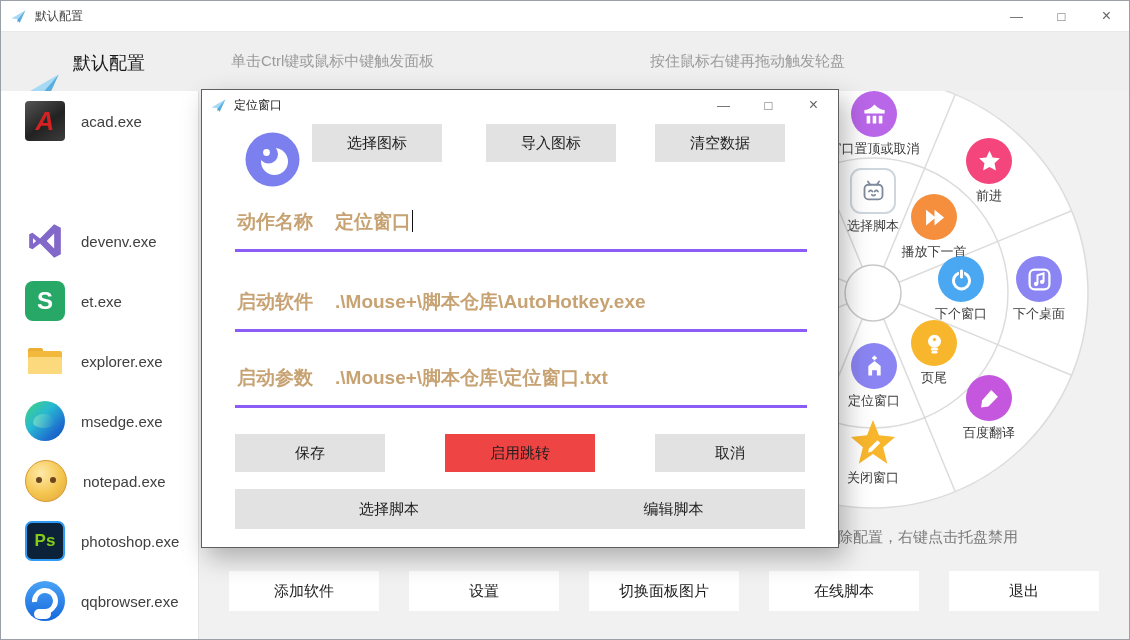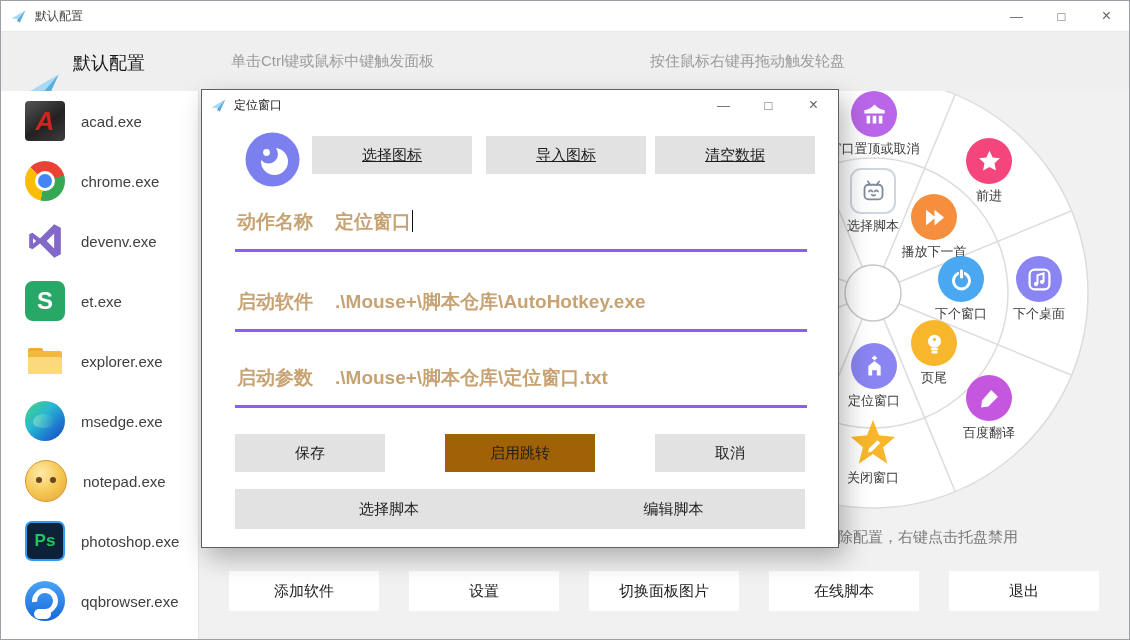--- a/index.html
+++ b/index.html
@@ -37,21 +37,21 @@
   .ic-et .g{color:#fff;font-weight:bold;font-size:24px;line-height:1;}
   .ic-folder::before{content:'';position:absolute;left:3px;top:7px;width:15px;height:8px;background:#e9ae33;border-radius:2px 2px 0 0;}
   .ic-folder::after{content:'';position:absolute;left:3px;top:10px;width:34px;height:23px;background:#f3b93c;border-radius:2px;}
   .ic-folder .g{position:absolute;left:3px;top:16px;width:34px;height:17px;background:#fcd97c;border-radius:2px;z-index:1;}
   .ic-edge{border-radius:50%;background:linear-gradient(135deg,#45d37a 0%,#28b9d2 40%,#1d70cf 75%,#0d4fae 100%);}
   .ic-edge::after{content:'';position:absolute;left:8px;top:13px;width:22px;height:14px;border-radius:50% 50% 50% 50%/60% 60% 40% 40%;background:linear-gradient(90deg,#9fe8c0,rgba(255,255,255,0));opacity:.55;}
   .ic-doge{border-radius:50%;background:radial-gradient(circle at 38% 32%,#ffeaa9 0%,#f4c54f 55%,#e0a43a 100%);border:1px solid #d9982f;}
   .ic-doge::before,.ic-doge::after{content:'';position:absolute;width:6px;height:6px;border-radius:50%;background:#6b4420;top:16px;}
   .ic-doge::before{left:10px;} .ic-doge::after{left:24px;}
   .ic-ps{background:#0c2238;border:2px solid #2f9bf4;border-radius:7px;box-sizing:border-box;}
-  .ic-ps .g{color:#22c55e;font-weight:bold;font-size:17px;}
+  .ic-ps .g{color:#84cc16;font-weight:bold;font-size:17px;}
   .ic-qq{border-radius:50%;background:linear-gradient(180deg,#4aa3f5,#1668dc);}
   .ic-qq::before{content:'';position:absolute;inset:7px;border:5px solid #fff;border-bottom-color:transparent;border-radius:50%;transform:rotate(40deg);}
   .ic-qq::after{content:'';position:absolute;left:9px;bottom:2px;width:17px;height:10px;background:#fff;border-radius:8px;}
   
   .wheel-svg{position:absolute;left:640px;top:60px;z-index:1;}
   .wheel-items{position:absolute;inset:0;z-index:1;pointer-events:none;}
   .witem{position:absolute;pointer-events:auto;}
   .wicon{position:absolute;width:46px;height:46px;border-radius:50%;display:flex;align-items:center;justify-content:center;
     left:calc(var(--x) - 23px);top:calc(var(--y) - 23px);}
   .wicon.sticker{border-radius:11px;border:2px solid #cfd6de;box-sizing:border-box;background:#fff;}
@@ -66,22 +66,22 @@
     font-size:15px;color:#1a1a1a;font-family:inherit;display:flex;align-items:center;justify-content:center;cursor:default;}
   
   .dialog{position:absolute;left:200px;top:88px;width:638px;height:459px;background:#fff;
     border:1px solid #5f5f5f;box-sizing:border-box;z-index:10;box-shadow:6px 10px 24px rgba(0,0,0,.28);}
   .d-titlebar{position:absolute;left:0;top:0;width:100%;height:30px;background:#fff;display:flex;align-items:center;}
   .d-titlebar .ttext{font-size:12px;color:#222;margin-left:7px;}
   .d-controls{position:absolute;right:2px;top:0;height:30px;display:flex;}
   .moon-icon{position:absolute;left:43px;top:42px;width:55px;height:55px;}
   .d-btn{position:absolute;height:38px;background:#e2e2e2;border:none;font-size:15px;color:#1d1d1d;
     font-family:inherit;display:flex;align-items:center;justify-content:center;cursor:default;}
-  .d-btn.active{background:#a16207;}
-  .row-top{top:46px;width:160px;text-decoration:underline;}
+  .d-btn.active{background:#ef4444;}
+  .row-top{top:34px;width:130px;}
   .b-sel{left:110px;} .b-imp{left:284px;} .b-clr{left:453px;}
   .field{position:absolute;left:33px;width:572px;border-bottom:3px solid #8b5cf6;}
   .field .flabel{position:absolute;left:2px;bottom:14px;font-size:19px;font-weight:bold;color:#c7a272;white-space:nowrap;}
   .field .fvalue{position:absolute;left:100px;bottom:14px;font-size:19px;font-weight:bold;color:#c7a272;white-space:nowrap;}
   .caret{display:inline-block;width:1px;height:22px;background:#111;vertical-align:-4px;margin-left:1px;}
   .f1{top:100px;height:59px;} .f2{top:180px;height:59px;} .f3{top:256px;height:59px;}
   .row-mid{top:344px;width:150px;}
   .b-save{left:33px;} .b-jump{left:243px;} .b-cancel{left:453px;}
   .row-bot{top:399px;height:40px;}
   .b-selscript{left:33px;width:308px;} .b-editscript{left:340px;width:263px;text-align:center;}
@@ -113,24 +113,20 @@
   <span class="hint h1">单击Ctrl键或鼠标中键触发面板</span>
   <span class="hint h2">按住鼠标右键再拖动触发轮盘</span>
 </div>
 
 <div class="sidebar">
   <div class="s-item" style="top:0px">
     <span class="ic ic-acad">
         <span class="g">A</span>
       </span>
     <span class="name">acad.exe</span>
-  </div>
-  <div class="s-item" style="top:60px">
-    <span class="ic ic-chrome"></span>
-    <span class="name">chrome.exe</span>
   </div>
   <div class="s-item" style="top:120px">
     <span class="ic">
       <svg viewBox="0 0 24 24" width="40" height="40">
           <path fill="#8168c9" d="M17.5 2L9 10.5 4.5 7 2.5 8v8l2 1 4.5-3.5L17.5 22l4-2V4l-4-2zM4.8 13.7v-3.4l1.9 1.7-1.9 1.7zm12.7 2.8L13 12l4.5-4.5v9z"></path>
         </svg>
     </span>
     <span class="name">devenv.exe</span>
   </div>
   <div class="s-item" style="top:180px">

